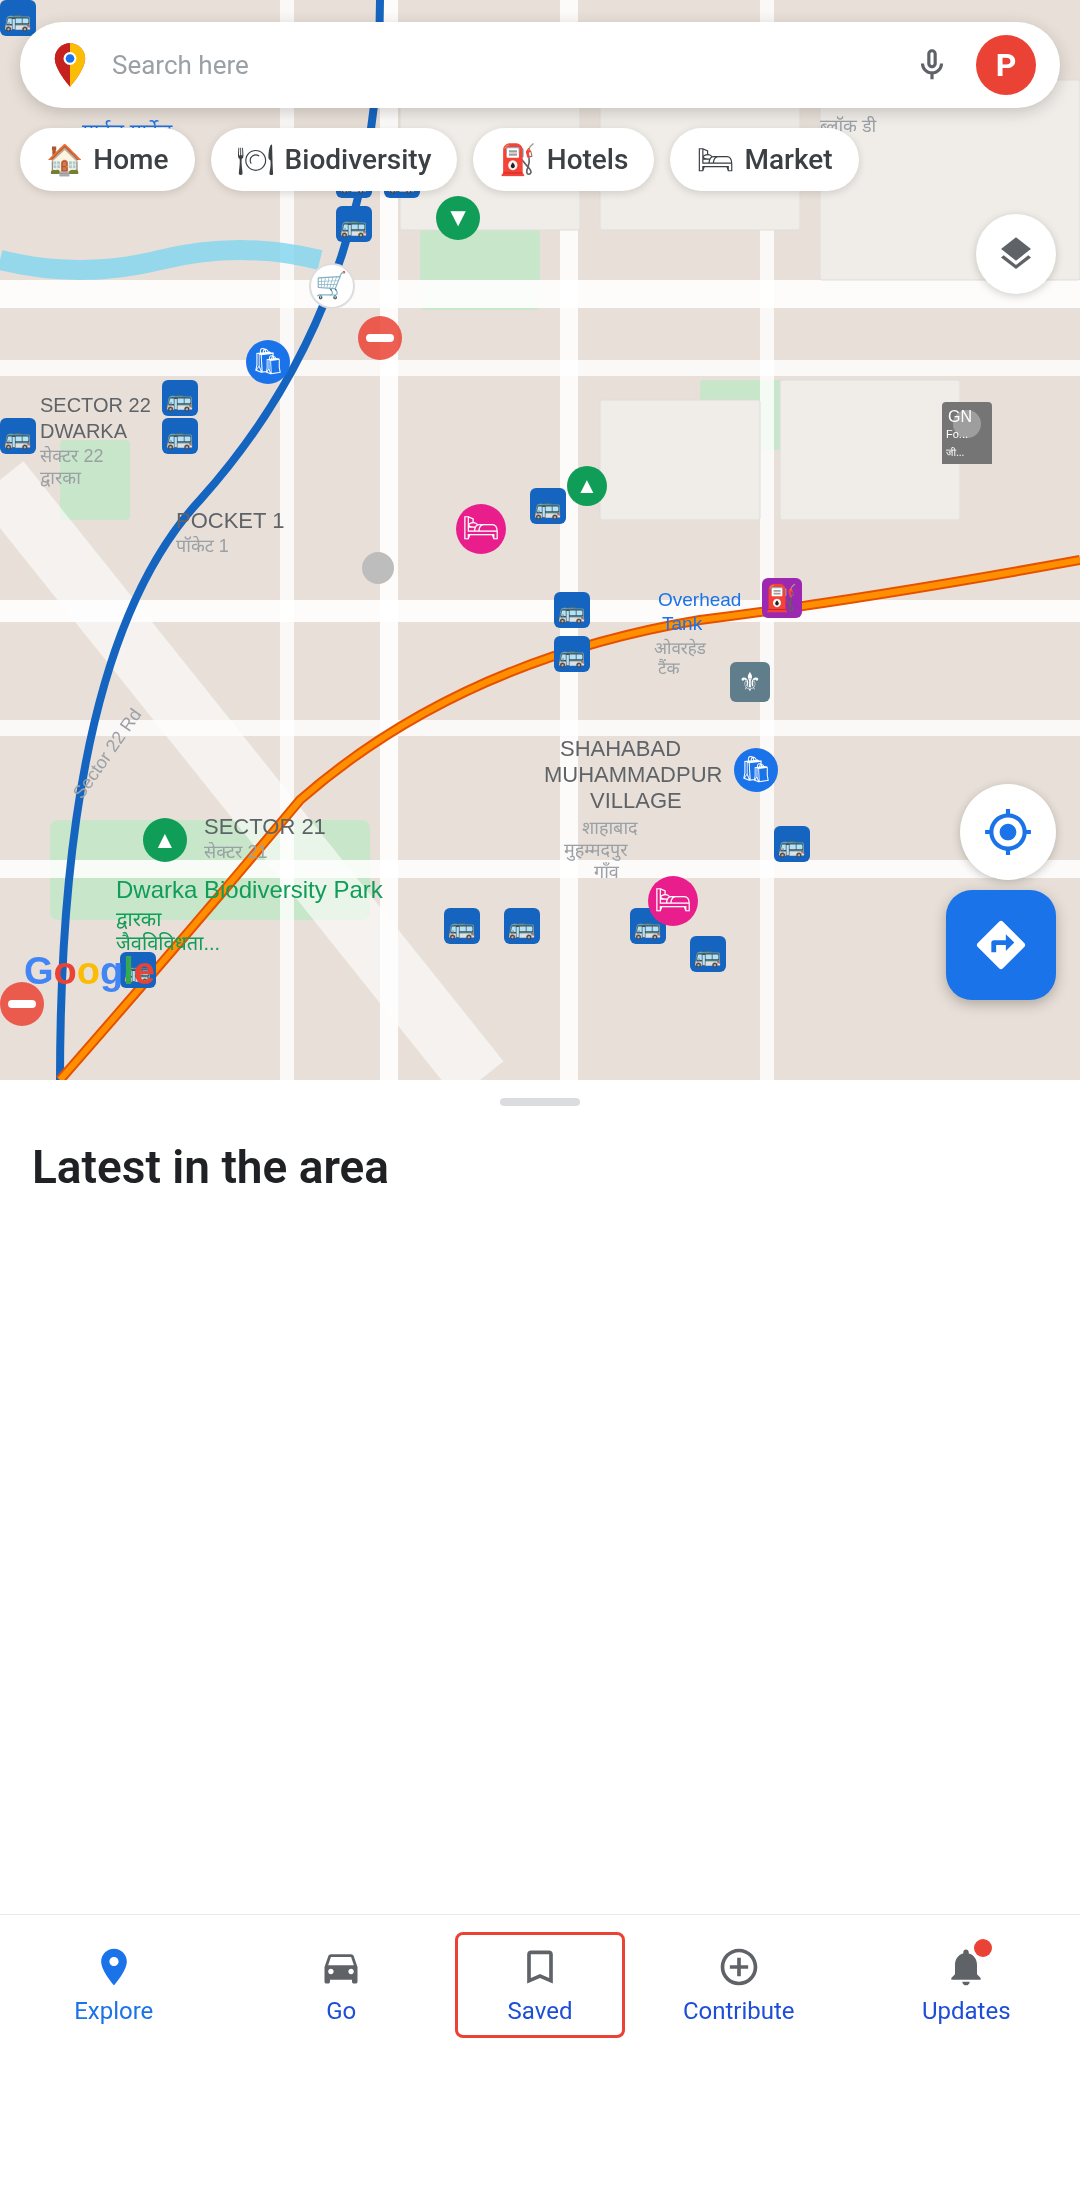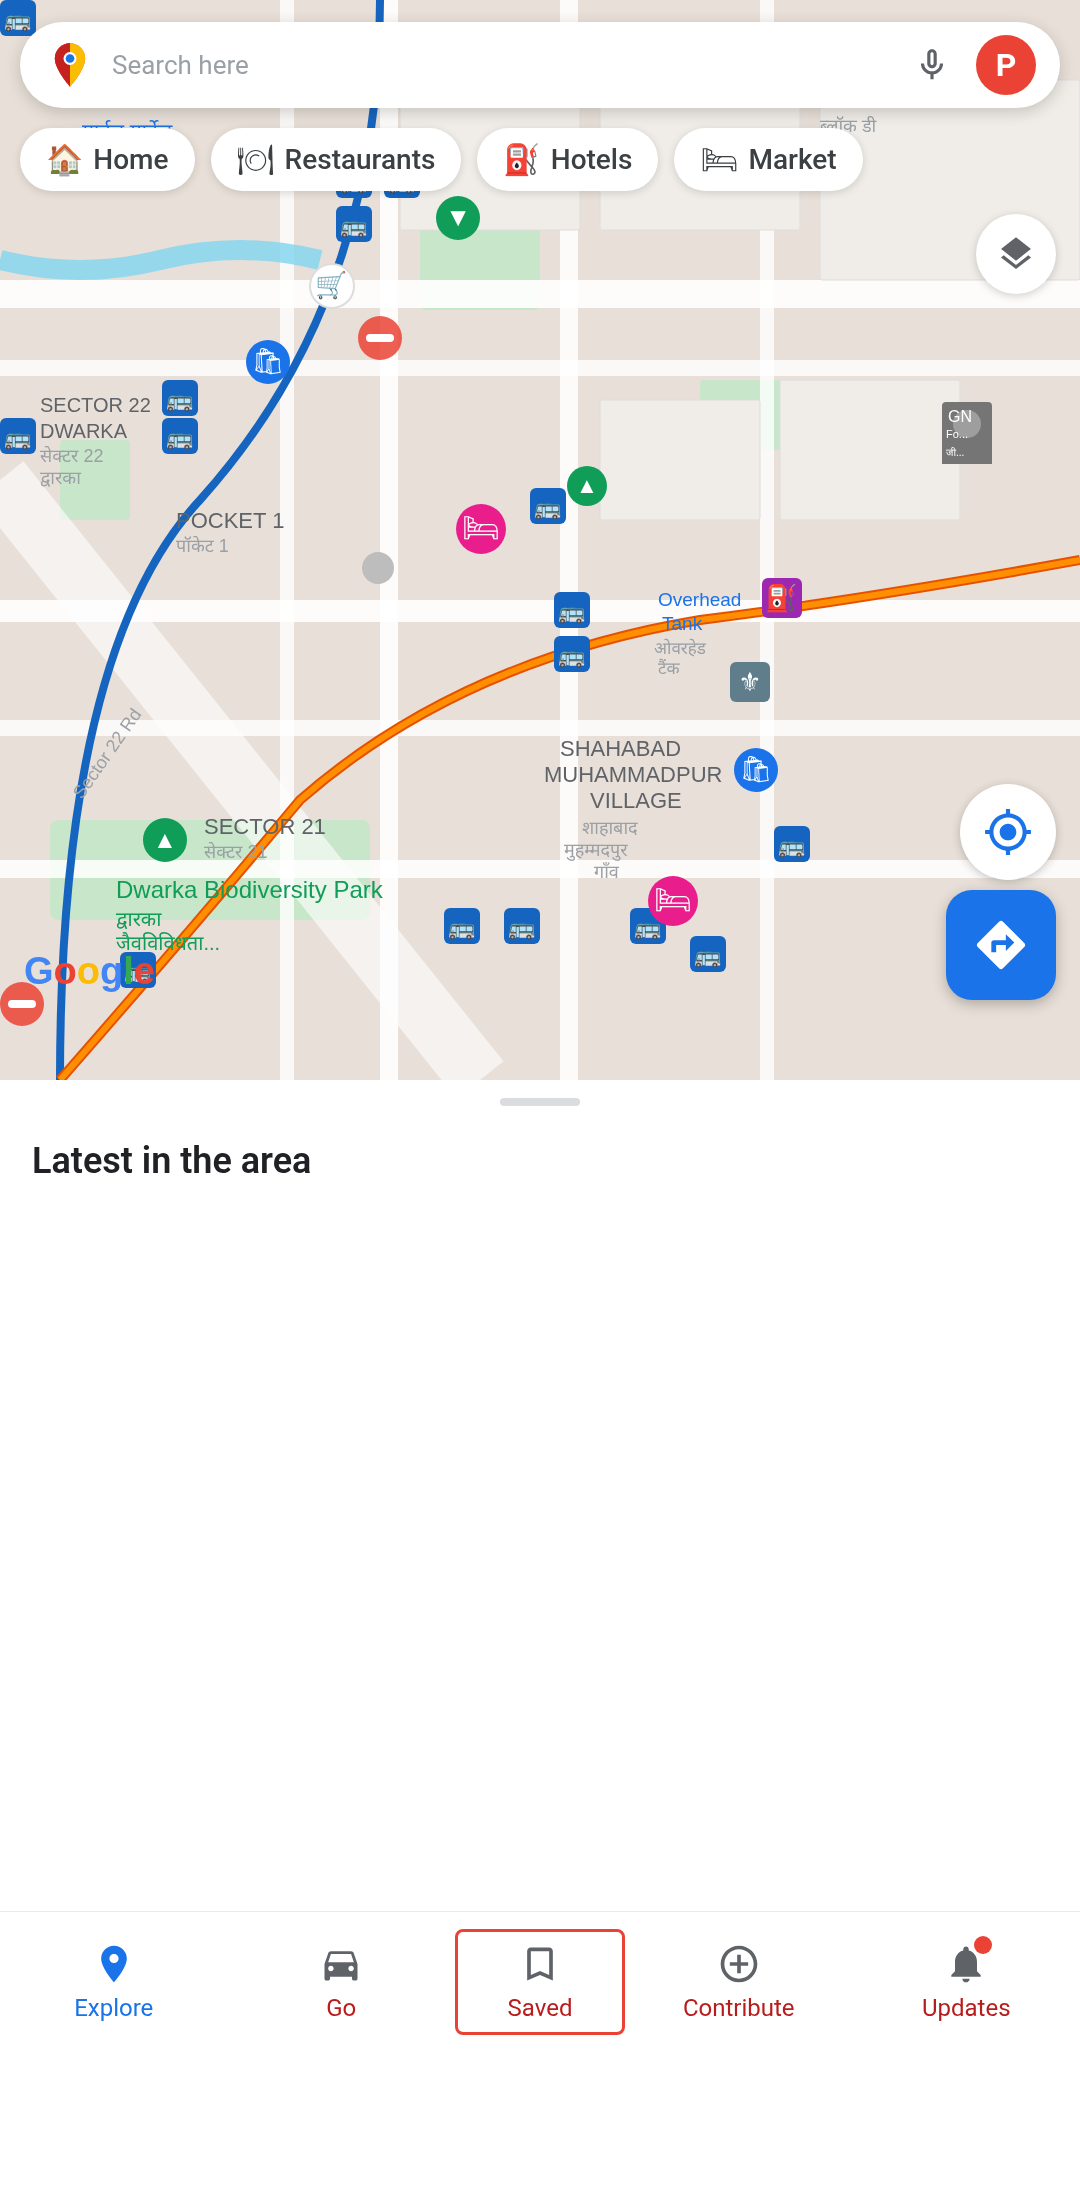--- a/index.html
+++ b/index.html
@@ -168,24 +168,24 @@
     .handle-bar {
       width: 80px;
       height: 8px;
       background: #dadce0;
       border-radius: 4px;
     }
     .latest-section {
       padding: 24px 32px 20px;
     }
     .latest-title {
-      font-size: 36px;
+      font-size: 46px;
       font-weight: 600;
       color: #202124;
-      margin-bottom: 9px;
+      margin-bottom: 0;
     }
     .latest-content {
       min-height: 700px;
       background: #fff;
     }
 
     
     .bottom-nav {
       position: sticky;
       bottom: 0;
@@ -203,21 +203,21 @@
       flex-direction: column;
       align-items: center;
       gap: 8px;
       flex: 1;
       padding: 14px 0;
       cursor: pointer;
       position: relative;
     }
     .nav-label {
       font-size: 24px;
-      color: #b91c1c;
+      color: #1d4ed8;
     }
     .nav-item.active .nav-label { color: #1a73e8; }
     .nav-item.saved-active {
       border: 3px solid #ea4335;
       border-radius: 8px;
       padding: 10px 14px;
       flex: none;
       width: 170px;
     }
 
@@ -480,21 +480,21 @@
       <div class="profile-avatar">P</div>
     </div>
 
     <div class="category-pills">
       <div class="pill">
         <span class="pill-icon">🏠</span>
         <span>Home</span>
       </div>
       <div class="pill">
         <span class="pill-icon">🍽</span>
-        <span>Restaurants</span>
+        <span>Biodiversity</span>
       </div>
       <div class="pill">
         <span class="pill-icon">⛽</span>
         <span>Hotels</span>
       </div>
       <div class="pill">
         <span class="pill-icon">🛏</span>
         <span>Market</span>
       </div>
     </div>

